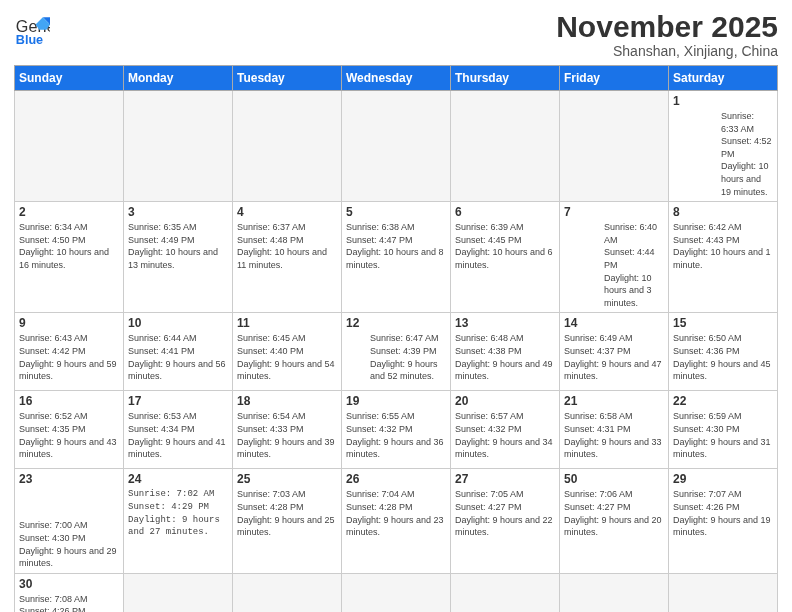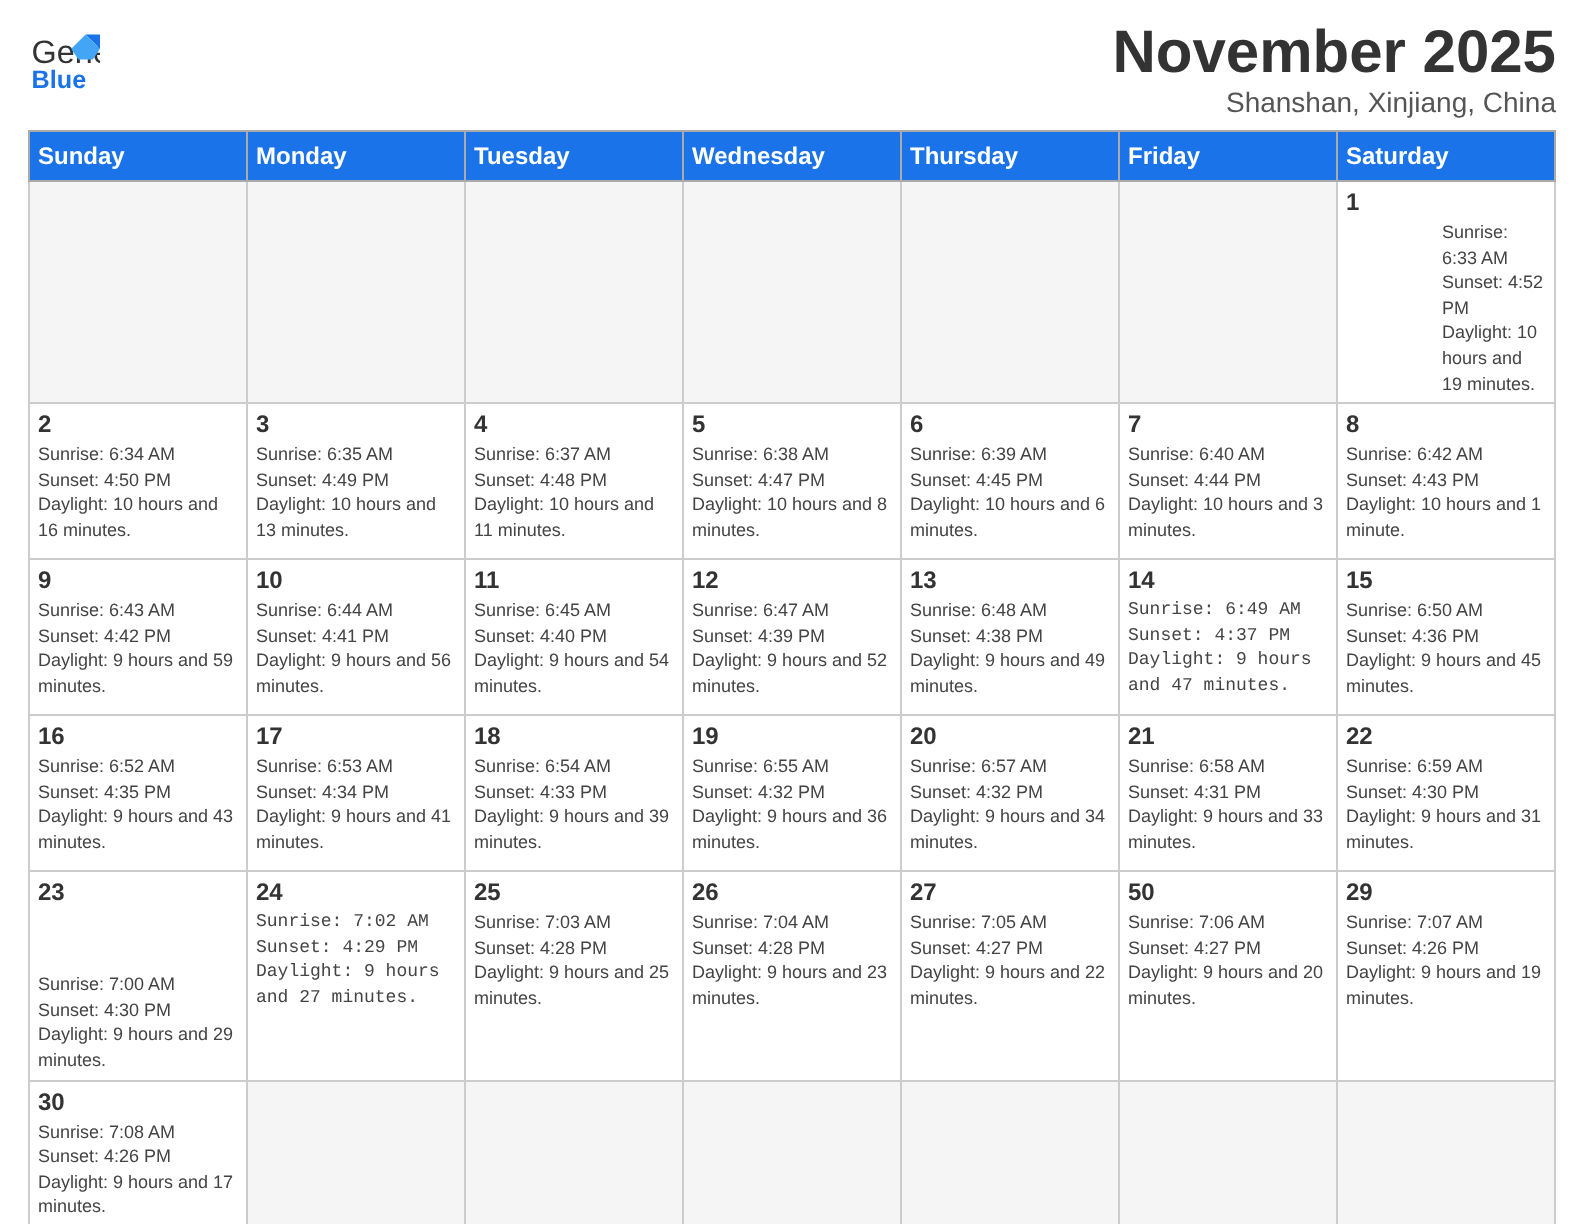--- a/index.html
+++ b/index.html
@@ -159,21 +159,21 @@
 Daylight: 10 hours and 8 minutes.</div>
           </td>
           <td>
             <span class="day-num">6</span>
             <div class="day-info" style="white-space: pre-line;">Sunrise: 6:39 AM
 Sunset: 4:45 PM
 Daylight: 10 hours and 6 minutes.</div>
           </td>
           <td>
             <span class="day-num">7</span>
-            <div class="day-info" style="white-space: pre-line;">Sunrise: 6:40 AM
+            <div class="day-info" style="white-space: pre-line; margin-left: 40px;">Sunrise: 6:40 AM
 Sunset: 4:44 PM
 Daylight: 10 hours and 3 minutes.</div>
           </td>
           <td>
             <span class="day-num">8</span>
             <div class="day-info" style="white-space: pre-line;">Sunrise: 6:42 AM
 Sunset: 4:43 PM
 Daylight: 10 hours and 1 minute.</div>
           </td>
         </tr>
@@ -191,33 +191,33 @@
 Daylight: 9 hours and 56 minutes.</div>
           </td>
           <td>
             <span class="day-num">11</span>
             <div class="day-info" style="white-space: pre-line;">Sunrise: 6:45 AM
 Sunset: 4:40 PM
 Daylight: 9 hours and 54 minutes.</div>
           </td>
           <td>
             <span class="day-num">12</span>
-            <div class="day-info" style="white-space: pre-line;">Sunrise: 6:47 AM
+            <div class="day-info" style="white-space: pre-line; margin-left: 24px;">Sunrise: 6:47 AM
 Sunset: 4:39 PM
 Daylight: 9 hours and 52 minutes.</div>
           </td>
           <td>
             <span class="day-num">13</span>
             <div class="day-info" style="white-space: pre-line;">Sunrise: 6:48 AM
 Sunset: 4:38 PM
 Daylight: 9 hours and 49 minutes.</div>
           </td>
           <td>
             <span class="day-num">14</span>
-            <div class="day-info" style="white-space: pre-line; font-family: Liberation Mono, monospace;">Sunrise: 6:49 AM
+            <div class="day-info" style="white-space: pre-line;">Sunrise: 6:49 AM
 Sunset: 4:37 PM
 Daylight: 9 hours and 47 minutes.</div>
           </td>
           <td>
             <span class="day-num">15</span>
             <div class="day-info" style="white-space: pre-line;">Sunrise: 6:50 AM
 Sunset: 4:36 PM
 Daylight: 9 hours and 45 minutes.</div>
           </td>
         </tr>

